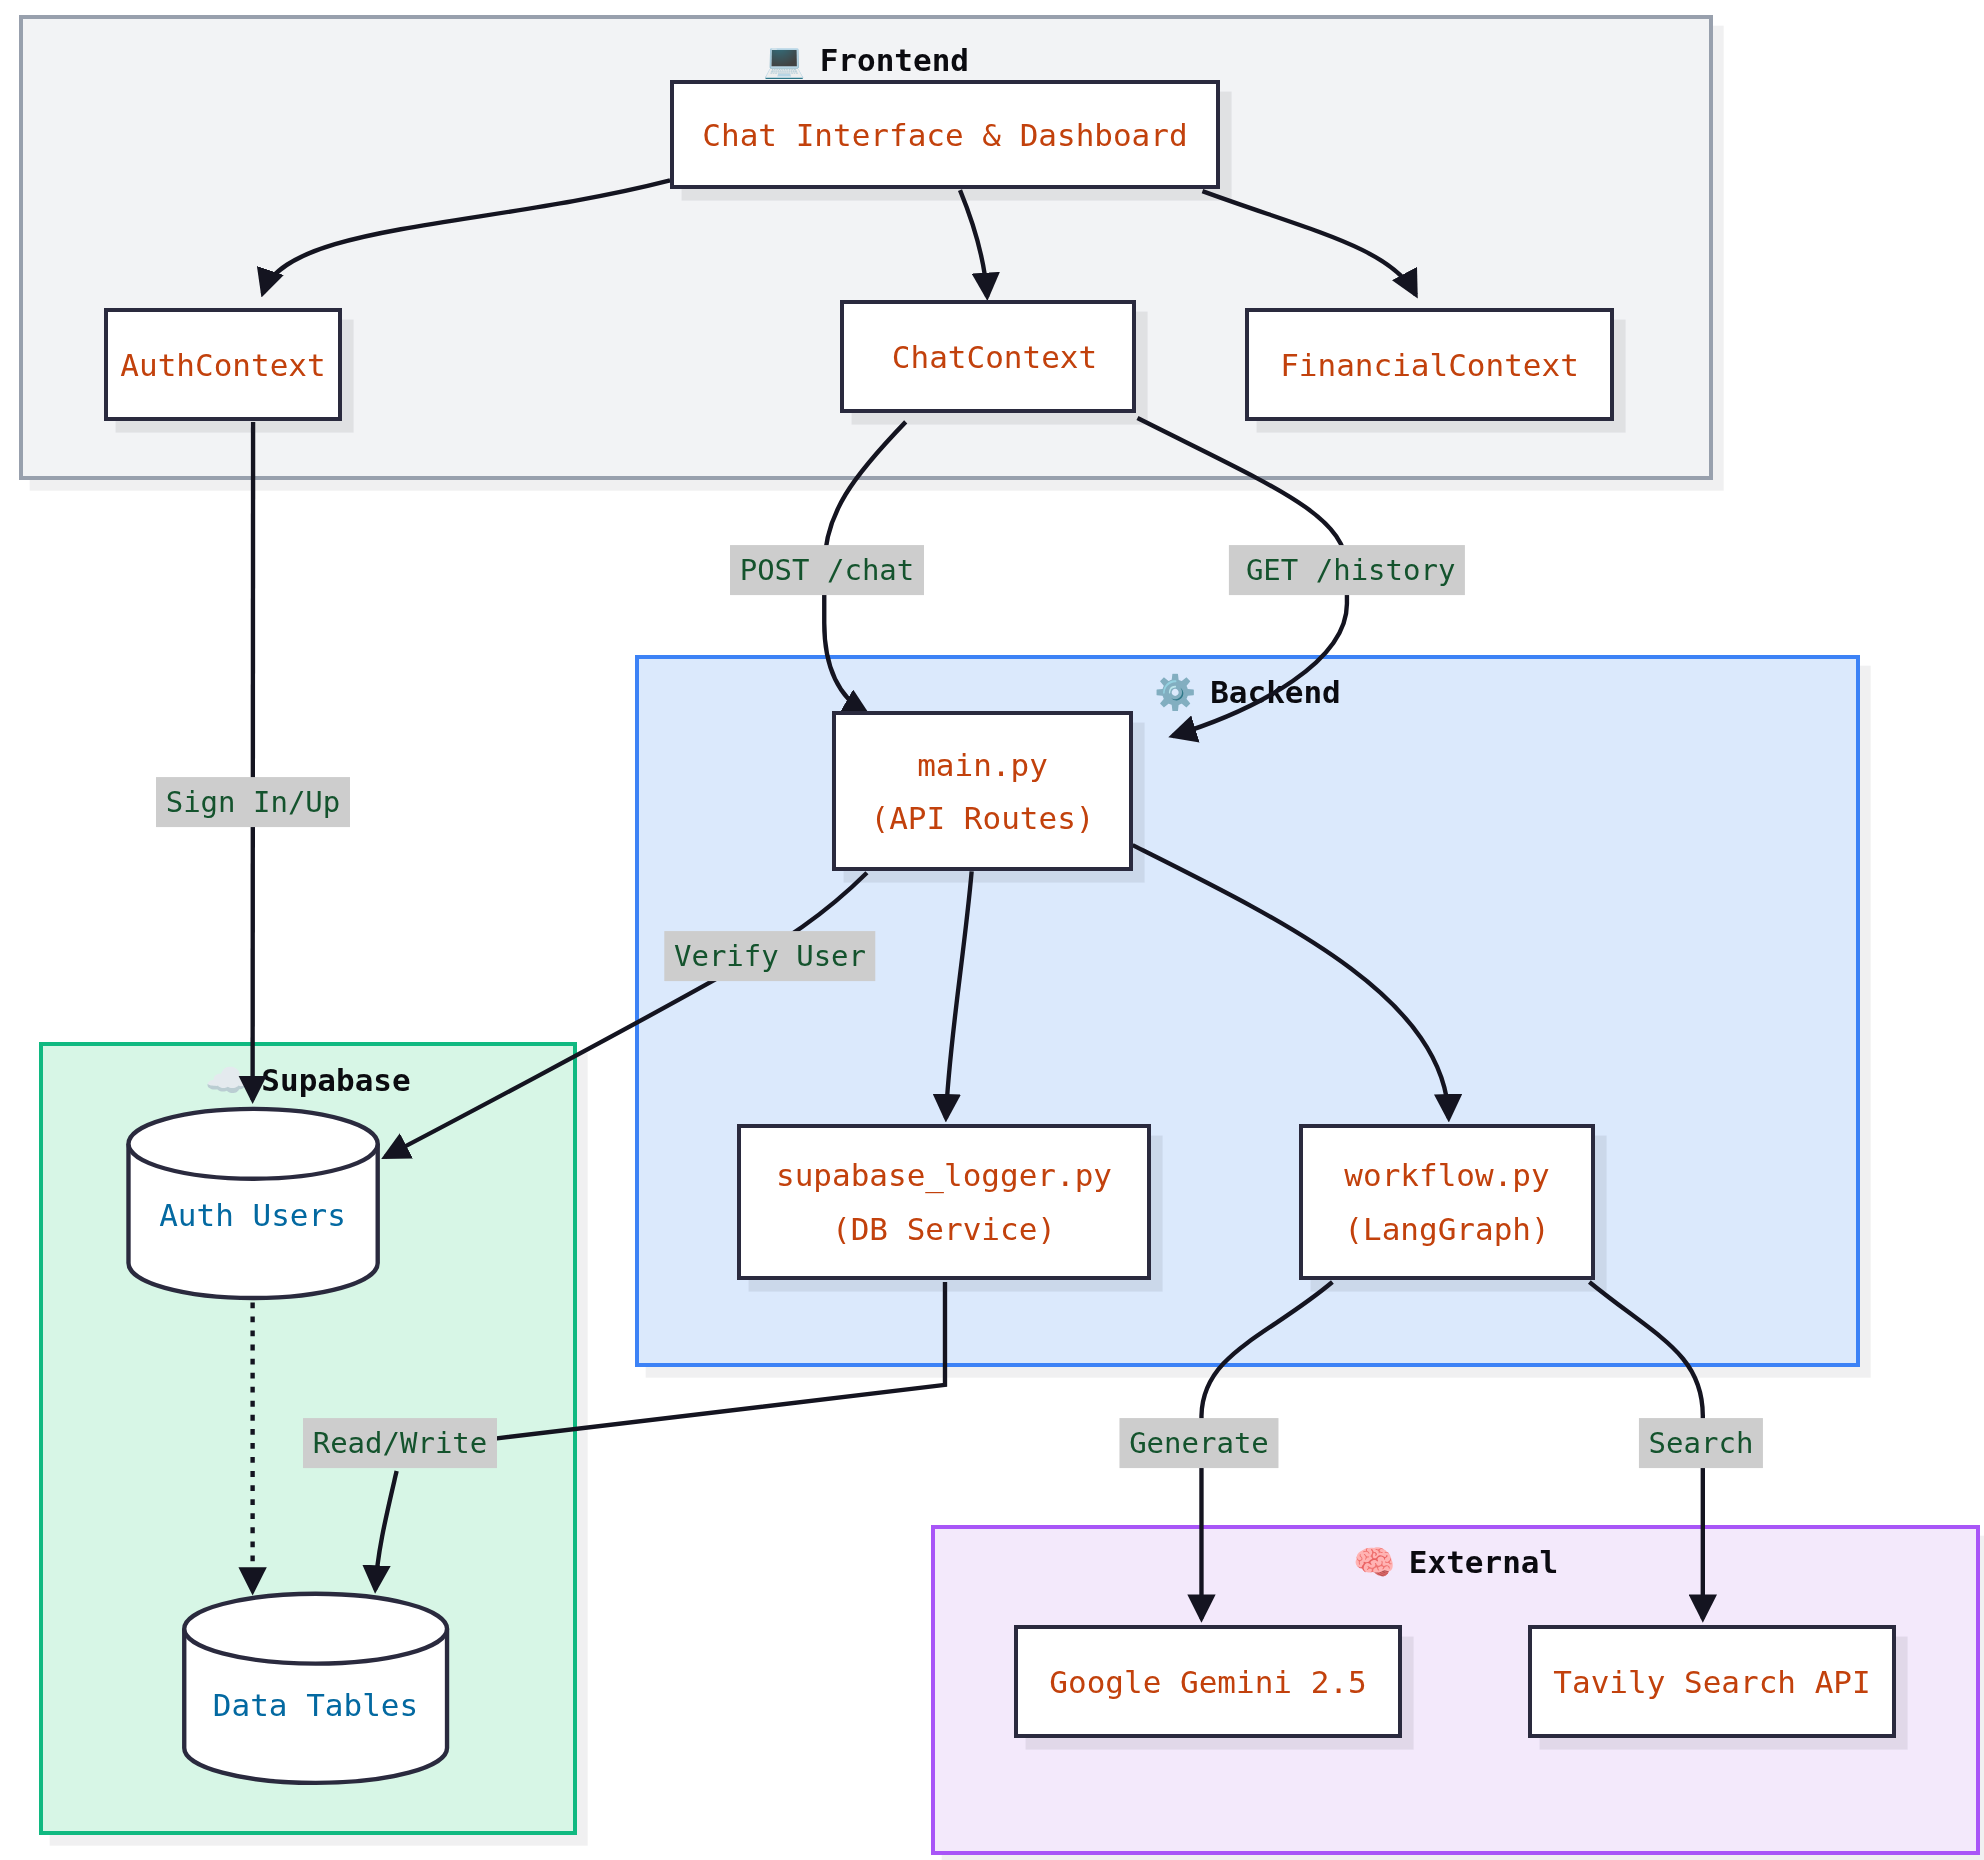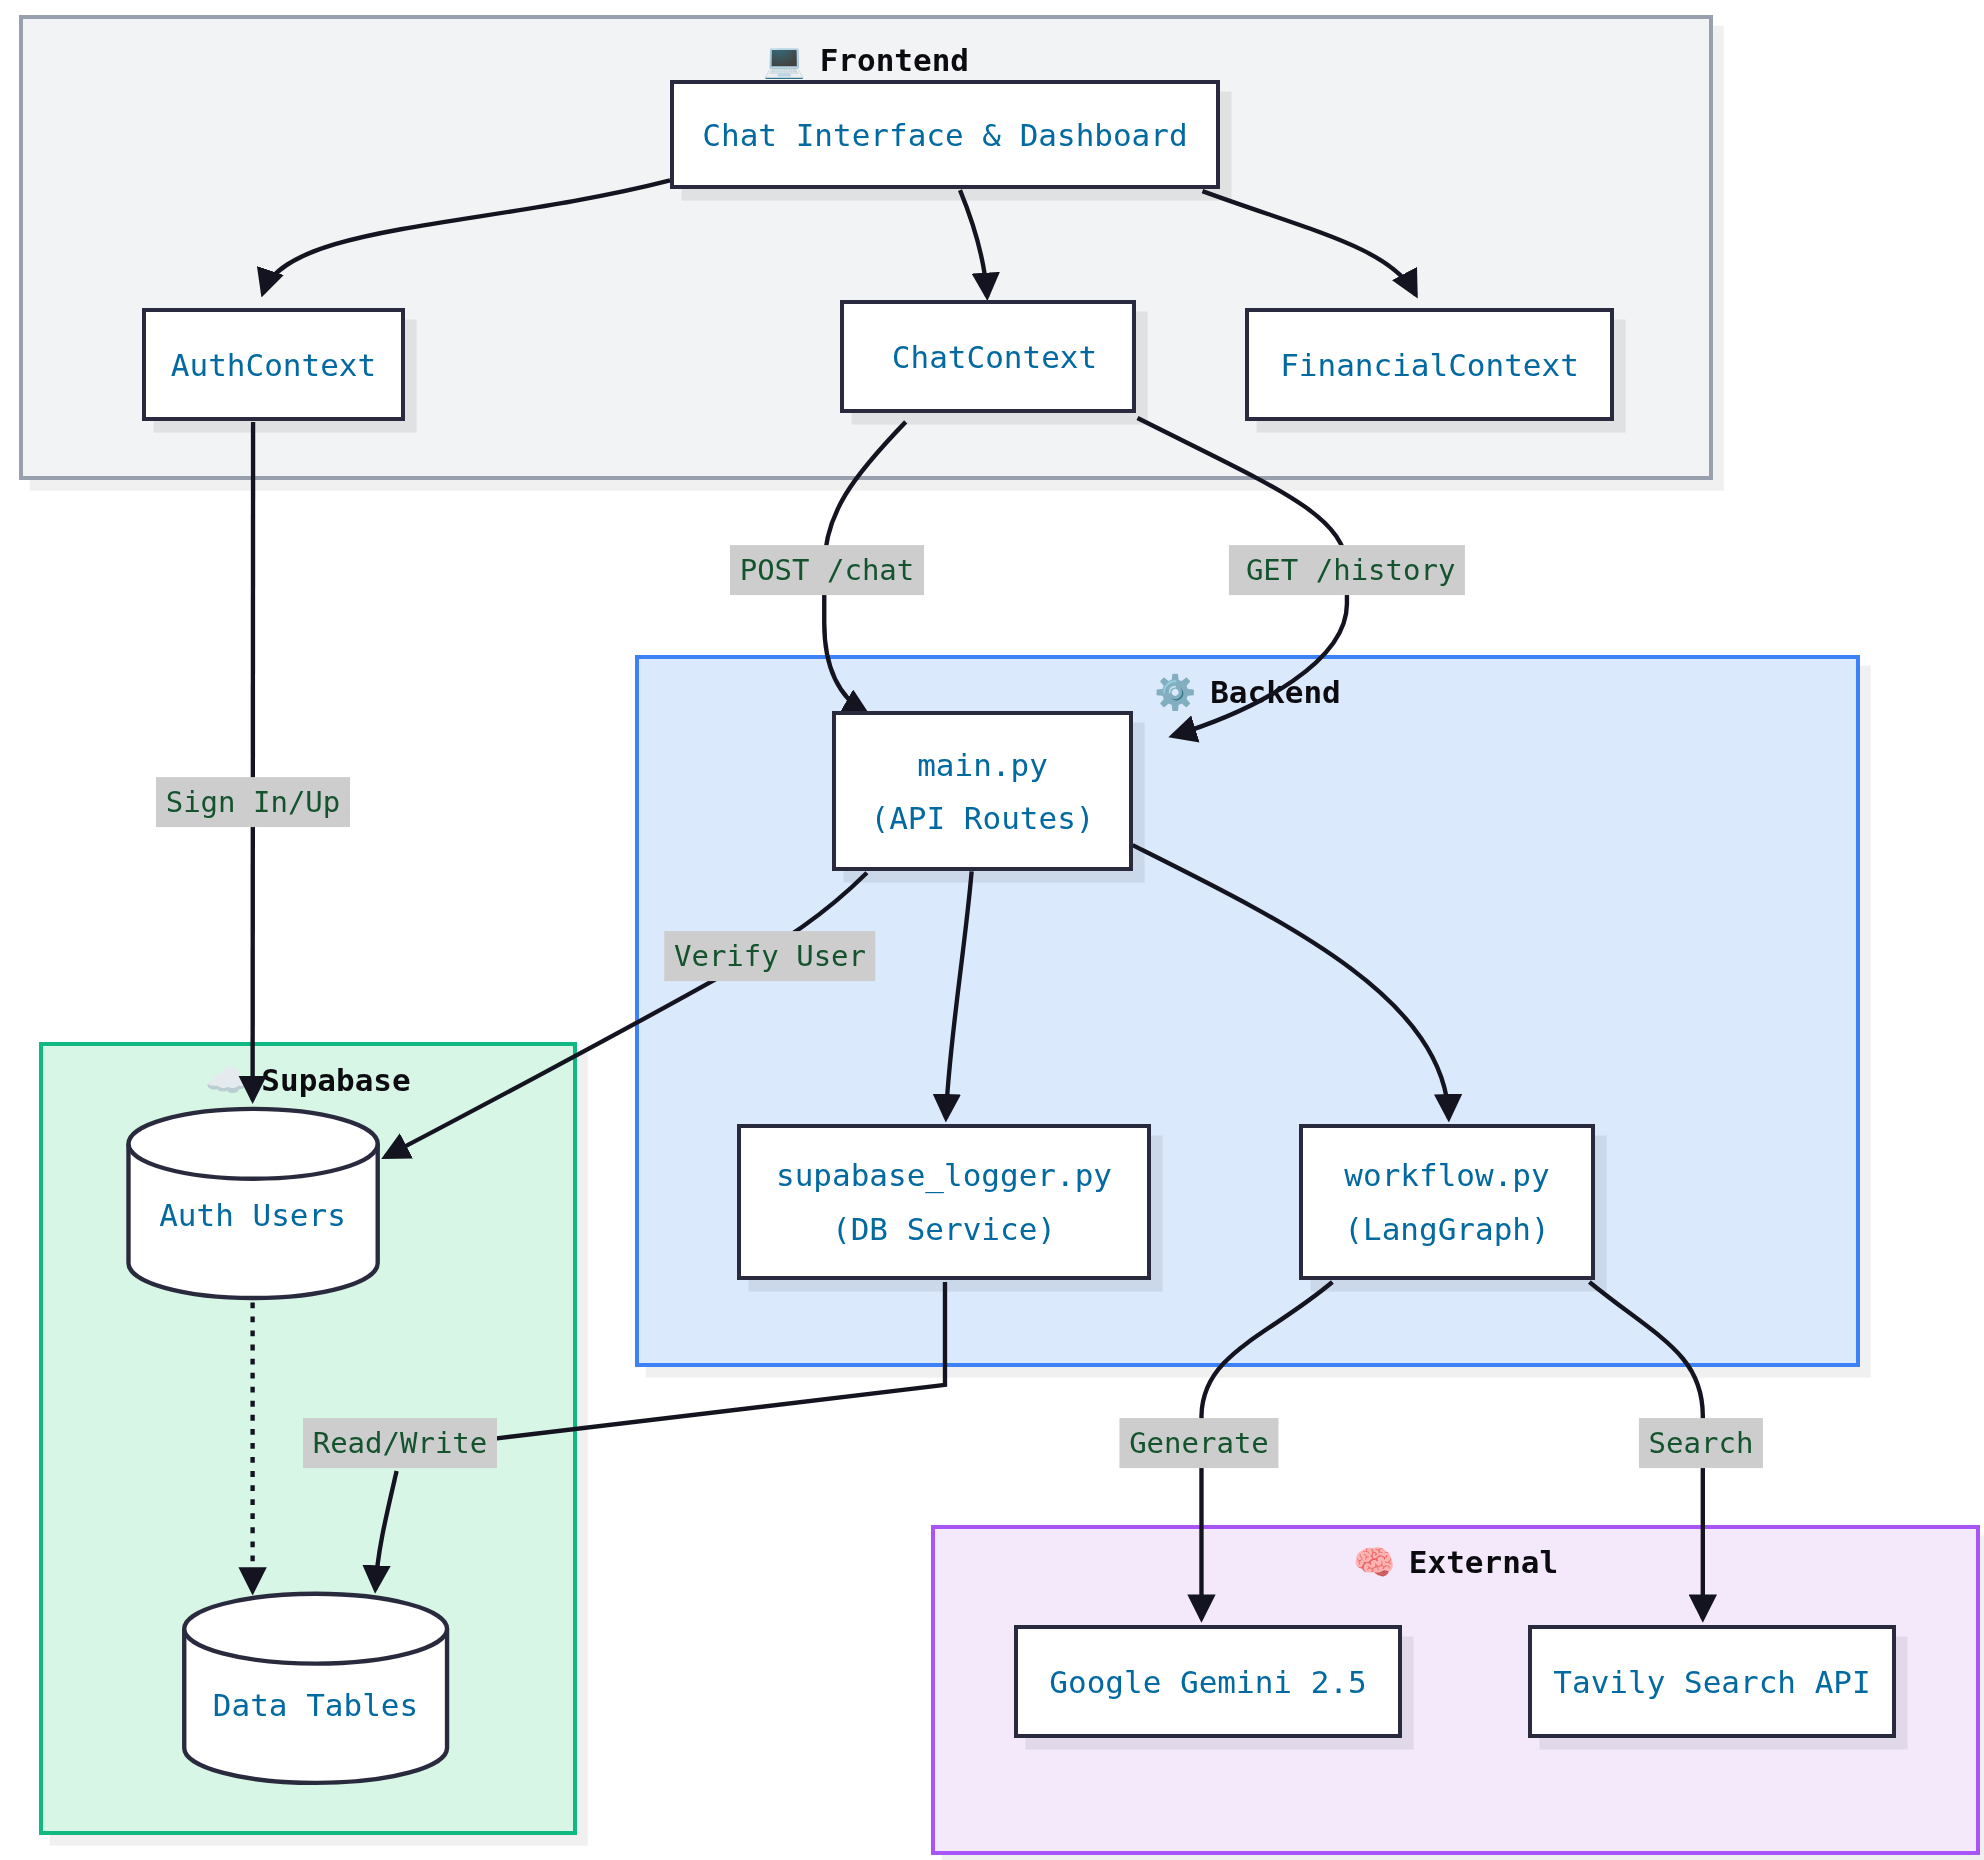--- a/index.html
+++ b/index.html
@@ -20,24 +20,24 @@
   .group.external .group-title{top:14.5px;}
   .g-icon{font-size:34px;line-height:1;}
   
   svg.edges{position:absolute;left:0;top:0;width:1985px;height:1861px;z-index:2;}
   .edge{fill:none;stroke:#141420;stroke-width:9;}
   .edge.dotted{stroke-dasharray:12 17;}
   .cyl{fill:#ffffff;stroke:#2a2a3e;stroke-width:9;}
   
   .node{position:absolute;box-sizing:border-box;background:#ffffff;border:4.4px solid #2a2a3e;
         display:flex;flex-direction:column;align-items:center;justify-content:center;gap:16.5px;
-        font-size:31px;color:#0369a1;z-index:3;box-shadow:11.6px 11.6px 0 rgba(40,40,60,0.09);
+        font-size:31px;color:#c2410c;z-index:3;box-shadow:11.6px 11.6px 0 rgba(40,40,60,0.09);
         text-align:center;white-space:nowrap;}
   .node.chat{left:670px;top:80px;width:550px;height:109px;}
-  .node.auth-ctx{left:104px;top:308px;width:263px;height:113px;margin-left:38px;}
+  .node.auth-ctx{left:104px;top:308px;width:238px;height:113px;}
   .node.chat-ctx{left:840px;top:300px;width:296px;height:113px;padding-left:13px;}
   .node.fin-ctx{left:1245px;top:308px;width:369px;height:113px;}
   .node.main-py{left:832px;top:711px;width:301px;height:160px;gap:17px;}
   .node.logger{left:737px;top:1124px;width:414px;height:156px;gap:17.5px;}
   .node.workflow{left:1299px;top:1124px;width:296px;height:156px;gap:17.5px;}
   .node.gemini{left:1014px;top:1625px;width:388px;height:113px;}
   .node.tavily{left:1528px;top:1625px;width:368px;height:113px;}
   
   .cyl-label{position:absolute;z-index:4;font-size:31px;color:#0369a1;display:flex;
              align-items:center;justify-content:center;white-space:nowrap;}

